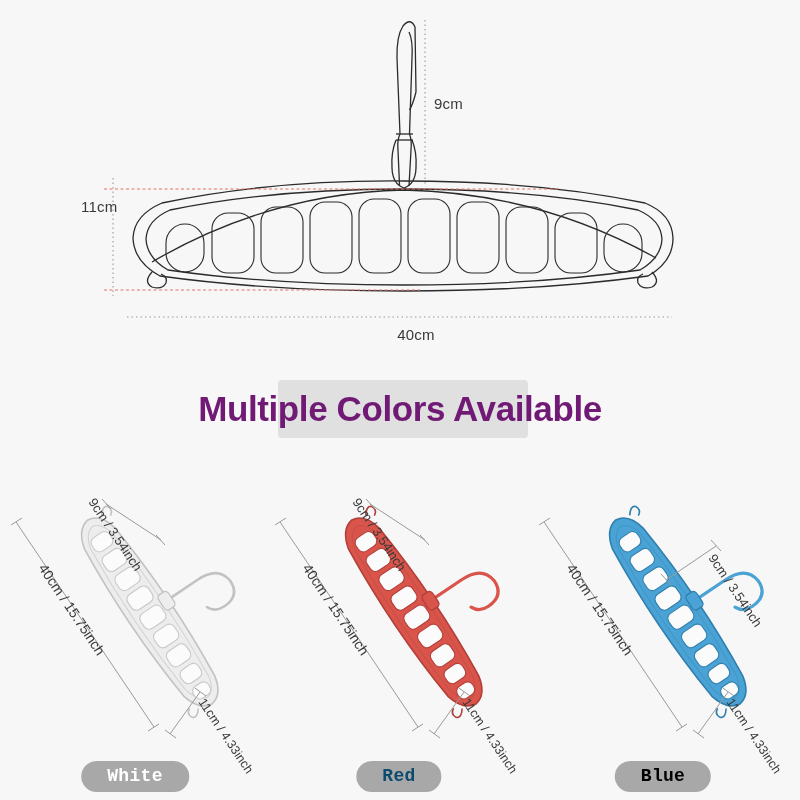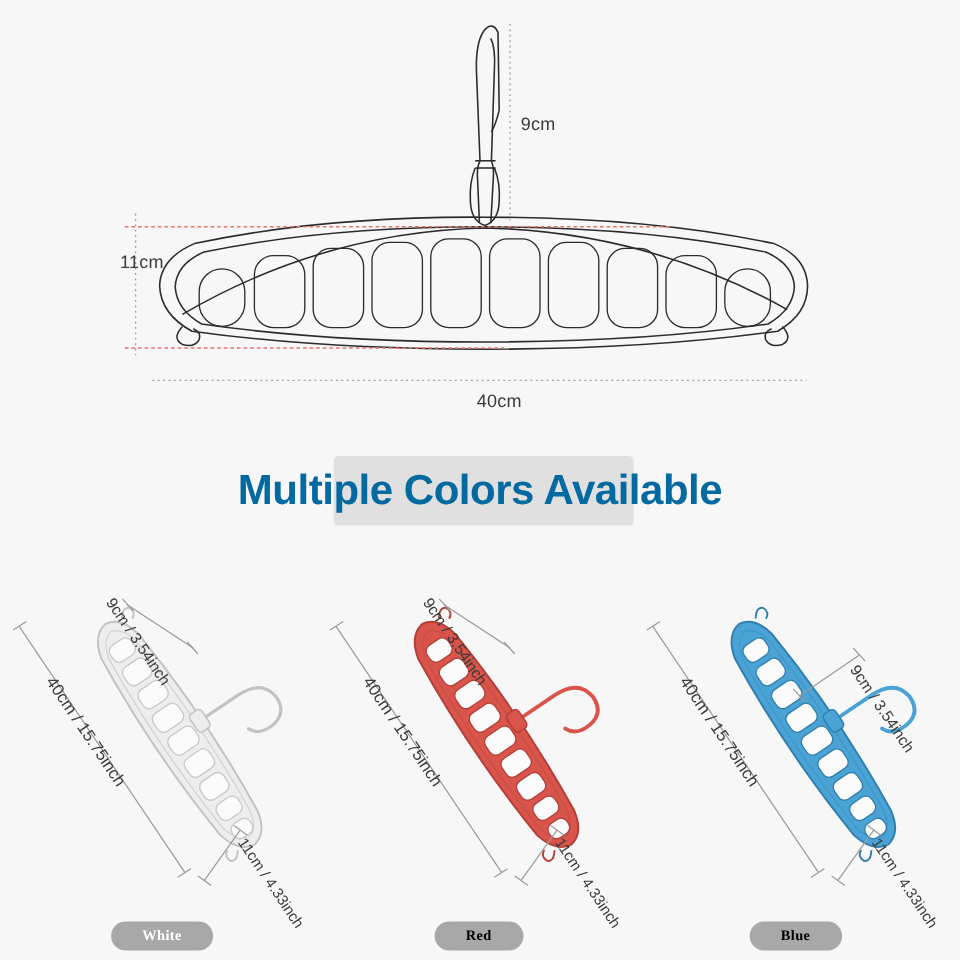--- a/index.html
+++ b/index.html
@@ -41,21 +41,21 @@
 
   .dim-text {
     position: absolute;
     font-family: "Liberation Sans", sans-serif;
     font-size: 15px;
     color: #3a3a3a;
     white-space: nowrap;
     letter-spacing: 0.2px;
   }
   #dim-height-label { left: 434px; top: 95px; }
-  #dim-depth-label  { left: 100px;  top: 198px; margin-top: 12px; }
+  #dim-depth-label  { left: 81px;  top: 198px; }
   #dim-width-label  { left: 16px;   top: 326px; width: 800px; text-align: center; }
 
   
   #headline-wrap {
     position: absolute;
     left: 0;
     top: 378px;
     width: 800px;
     height: 62px;
   }
@@ -107,22 +107,22 @@
     top: 0;
   }
 
   .badge {
     position: absolute;
     bottom: 8px;
     left: 50%;
     transform: translateX(-50%);
     background: #a8a8a8;
     color: #ffffff;
-    font-family: Liberation Serif, serif;
-    font-size: 12px;
+    font-family: Liberation Mono, monospace;
+    font-size: 18px;
     font-weight: bold;
     padding: 5px 26px;
     border-radius: 16px;
     letter-spacing: 0.3px;
     line-height: 1.15;
     text-align: center;
   }
 </style>
 </head>
 <body style="background: rgb(247, 247, 247);">
@@ -204,21 +204,21 @@
 
     <div class="dim-text" id="dim-height-label">9cm</div>
 
     <div class="dim-text" id="dim-depth-label">11cm</div>
 
     <div class="dim-text" id="dim-width-label">40cm</div>
   </div>
 
   <div id="headline-wrap">
     <div id="headline-band" style="background: rgb(224, 224, 224);"></div>
-    <div id="headline-text" style="color: #0369a1;">Multiple Colors Available</div>
+    <div id="headline-text" style="color: #701a75;">Multiple Colors Available</div>
   </div>
 
   <div id="variants-row">
 
     <div class="variant" id="variant-white">
       <svg class="variant-svg" width="266" height="350" viewBox="0 0 266 350">
         <g transform="translate(133,172) rotate(56) translate(-133,-172)">
 
           <path d="M22 154 Q24 140 44 136 Q133 128 222 136 Q242 140 244 154
                    Q242 168 222 173 Q133 181 44 173 Q24 168 22 154 Z" fill="#ededed" stroke="#c2c2c2" stroke-width="1.6"></path>
@@ -309,21 +309,21 @@
           <line x1="193" y1="238" x2="204" y2="246"></line>
         </g>
 
         <text x="86" y="52" fill="#3a3a3a" font-size="13" font-family="Liberation Sans, sans-serif" transform="rotate(56 86 52)">9cm / 3.54inch</text>
 
         <text x="36" y="118" fill="#3a3a3a" font-size="14" font-family="Liberation Sans, sans-serif" transform="rotate(56 36 118)">40cm / 15.75inch</text>
 
         <text x="196" y="252" fill="#3a3a3a" font-size="12.5" font-family="Liberation Sans, sans-serif" transform="rotate(56 196 252)">11cm / 4.33inch</text>
       </svg>
 
-      <div class="badge" style="background: rgb(168, 168, 168); color: #000000;">Red</div>
+      <div class="badge" style="background: rgb(168, 168, 168); color: #0c4a6e;">Red</div>
     </div>
 
     <div class="variant" id="variant-blue">
       <svg class="variant-svg" width="266" height="350" viewBox="0 0 266 350">
         <g transform="translate(133,172) rotate(56) translate(-133,-172)">
           <path d="M22 154 Q24 140 44 136 Q133 128 222 136 Q242 140 244 154
                    Q242 168 222 173 Q133 181 44 173 Q24 168 22 154 Z" fill="#4aa3d4" stroke="#2e7fae" stroke-width="1.6"></path>
           <path d="M30 154 Q32 144 48 141 Q133 134 218 141 Q234 144 236 154
                    Q234 164 218 168 Q133 175 48 168 Q32 164 30 154" fill="none" stroke="#3f97c8" stroke-width="1"></path>
           <g fill="#fbfbfb" stroke="#2e7fae" stroke-width="1.1">

